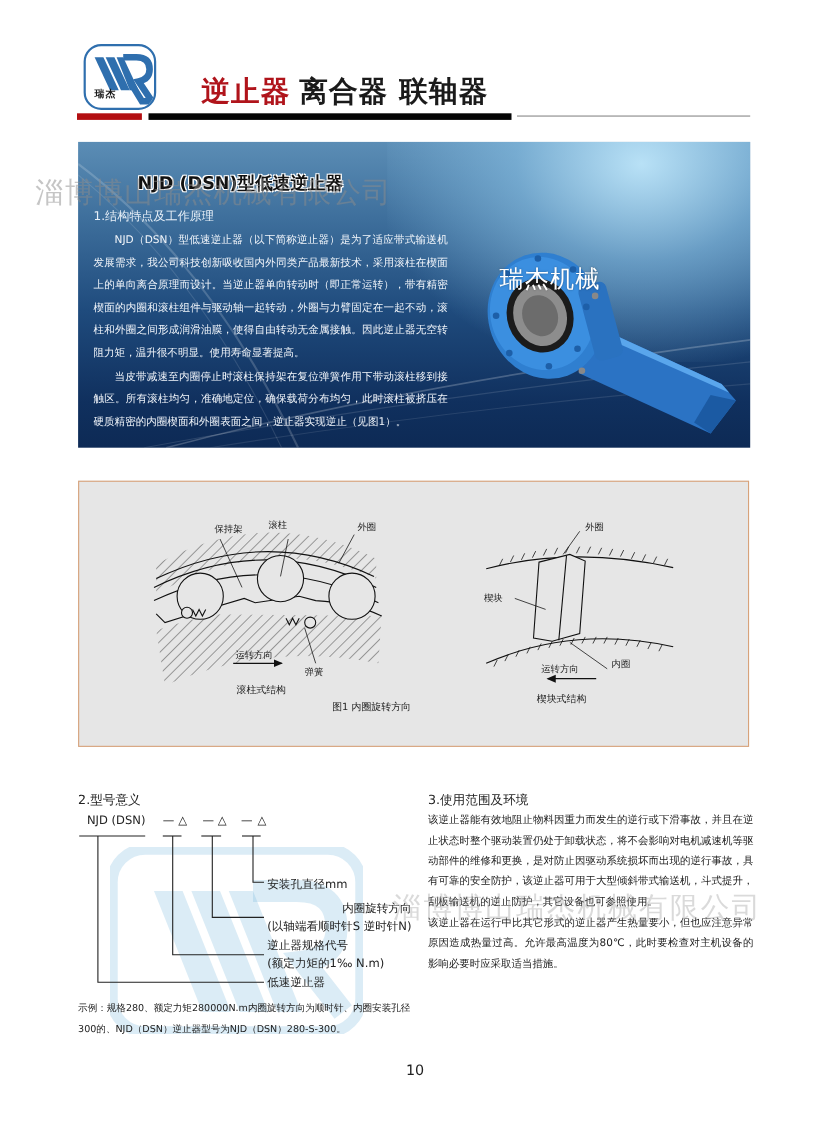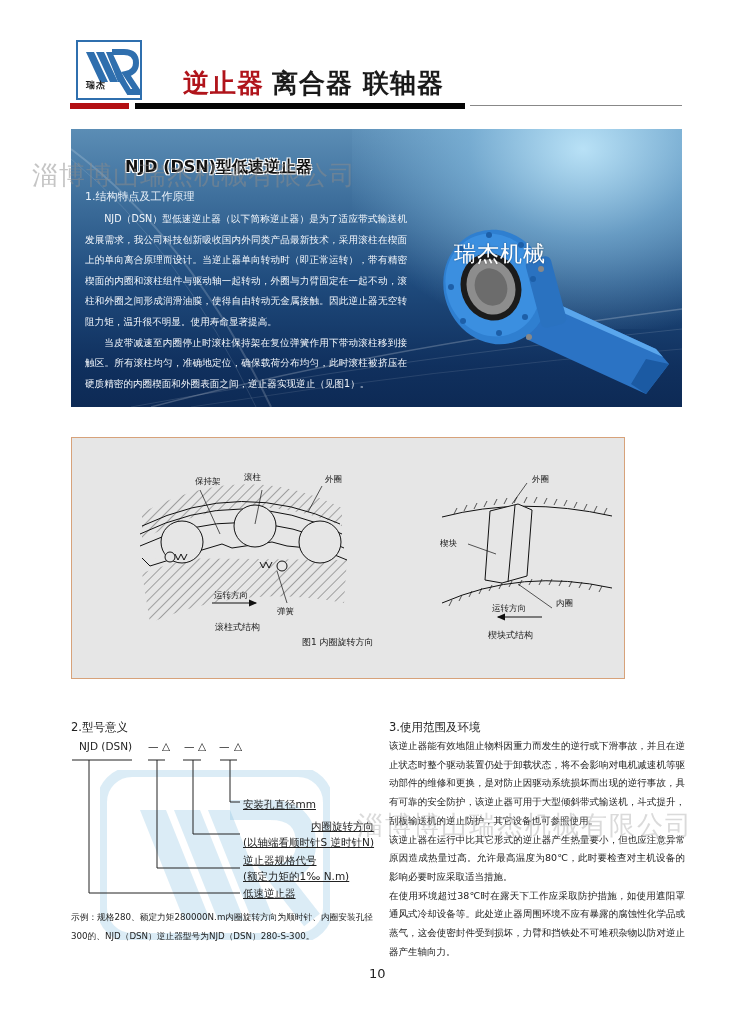--- a/index.html
+++ b/index.html
@@ -1,20 +1,20 @@
 <!DOCTYPE html>
 <html><head>
 <meta charset="utf-8">
 <style>
   * { box-sizing: border-box; margin: 0; padding: 0; }
   html, body { width: 754px; height: 1024px; background: #ffffff; overflow: hidden; }
   body { position: relative; font-family: "DejaVu Sans", "Liberation Sans", sans-serif; color: #222; }
 
   
-  .logo { position: absolute; left: 76px; top: 40px; width: 66px; height: 60px; border: 2px solid #2f6fae; border-radius: 0; background: #fff; overflow: hidden; }
+  .logo { position: absolute; left: 76px; top: 40px; width: 66px; height: 60px; border: 2px solid #2f6fae; border-radius: 16px; background: #fff; overflow: hidden; }
   .logo svg { position: absolute; left: 0; top: 0; }
   .logo-text { position: absolute; left: 8px; bottom: 6px; font-size: 9px; font-weight: bold; color: #1a1a1a; letter-spacing: 1px; }
   .header-title { position: absolute; left: 183px; top: 66px; font-size: 26px; font-weight: bold; letter-spacing: 1px; white-space: nowrap; }
   .header-title .red { color: #b0141b; }
   .header-title .dark { color: #1a1a1a; margin-left: 8px; }
   .bar-red { position: absolute; left: 70px; top: 103px; width: 59px; height: 6px; background: #b30f12; }
   .bar-black { position: absolute; left: 135px; top: 103px; width: 330px; height: 6px; background: #050505; }
   .bar-grey { position: absolute; left: 470px; top: 105px; width: 212px; height: 1px; background: #888; }
 
   
@@ -27,30 +27,30 @@
           text-shadow: -1px -1px 0 #fff, 1px -1px 0 #fff, -1px 1px 0 #fff, 1px 1px 0 #fff; white-space: nowrap; z-index: 3; margin-left: 40px; }
   .hero-sub { position: absolute; left: 14px; top: 60px; font-size: 11px; color: #e8f0f8; z-index: 3; }
   .hero-body { position: absolute; left: 14px; top: 80px; width: 322px; font-size: 9.6px; line-height: 20.6px; color: #f2f6fb; z-index: 3; text-align: justify; }
   .hero-body p { text-indent: 2em; }
   .product { position: absolute; left: 370px; top: 70px; width: 240px; height: 200px; z-index: 2; }
   .product-watermark { position: absolute; left: 383px; top: 110px; font-size: 22px; color: #ffffff; z-index: 4; letter-spacing: 1px; text-shadow: 0 0 2px rgba(0,0,0,0.4); }
 
   .page-watermark-top { position: absolute; left: 32px; top: 158px; font-size: 26px; color: rgba(140,140,140,0.5); white-space: nowrap; z-index: 5; letter-spacing: 1px; pointer-events: none; }
 
   
-  .figure { position: absolute; left: 71px; top: 437px; width: 554px; height: 242px; background: #e6e6e6; border: 1px solid #d7a27a; }
+  .figure { position: absolute; left: 71px; top: 437px; width: 610px; height: 242px; background: #e6e6e6; border: 1px solid #d7a27a; }
   .figure svg { position: absolute; left: 0; top: 0; }
   .fig-label { position: absolute; font-size: 8.5px; color: #222; white-space: nowrap; }
   .fig-caption { position: absolute; left: 230px; top: 198px; font-size: 9px; color: #222; white-space: nowrap; }
 
   
   .sec2-title { position: absolute; left: 71px; top: 720px; font-size: 11.5px; color: #222; }
   .sec2-watermark { position: absolute; left: 100px; top: 770px; }
   .code-part { position: absolute; font-size: 10.5px; color: #222; white-space: nowrap; }
-  .legend-label { position: absolute; left: 243px; font-size: 10.5px; color: #222; line-height: 16px; white-space: nowrap; text-decoration: underline; }
+  .legend-label { position: absolute; left: 243px; font-size: 10.5px; color: #222; line-height: 16px; white-space: nowrap; }
   .diagram-lines { position: absolute; left: 0; top: 0; }
   .example { position: absolute; left: 71px; top: 908px; width: 318px; font-size: 8.7px; line-height: 19px; color: #222; }
 
   
   .sec3-title { position: absolute; left: 389px; top: 720px; font-size: 11.5px; color: #222; }
   .sec3-body { position: absolute; left: 389px; top: 737px; width: 296px; font-size: 9.5px; line-height: 18.7px; color: #222; text-align: justify; }
   .page-watermark-bottom { position: absolute; left: 357px; top: 808px; font-size: 26px; color: rgba(150,150,150,0.35); white-space: nowrap; letter-spacing: 2px; pointer-events: none; }
 
   .page-number { position: absolute; left: 369px; top: 966px; font-size: 13px; color: #222; }
 </style>
@@ -265,17 +265,16 @@
 <div class="legend-label" style="top:885px;">
   <div>低速逆止器</div>
 </div>
 
 <div class="example">示例：规格280、额定力矩280000N.m内圈旋转方向为顺时针、内圈安装孔径300的、NJD（DSN）逆止器型号为NJD（DSN）280-S-300。</div>
 
 <div class="sec3-title">3.使用范围及环境</div>
 <div class="sec3-body">
   <p>该逆止器能有效地阻止物料因重力而发生的逆行或下滑事故，并且在逆止状态时整个驱动装置仍处于卸载状态，将不会影响对电机减速机等驱动部件的维修和更换，是对防止因驱动系统损坏而出现的逆行事故，具有可靠的安全防护，该逆止器可用于大型倾斜带式输送机，斗式提升，刮板输送机的逆止防护，其它设备也可参照使用。</p>
   <p>该逆止器在运行中比其它形式的逆止器产生热量要小，但也应注意异常原因造成热量过高。允许最高温度为80℃，此时要检查对主机设备的影响必要时应采取适当措施。</p>
-  <p>在使用环境超过38℃时在露天下工作应采取防护措施，如使用遮阳罩通风式冷却设备等。此处逆止器周围环境不应有暴露的腐蚀性化学品或蒸气，这会使密封件受到损坏，力臂和挡铁处不可堆积杂物以防对逆止器产生轴向力。</p>
 </div>
 <div class="page-watermark-bottom">淄博博山瑞杰机械有限公司</div>
 
 <div class="page-number">10</div>
 
 </body></html>

